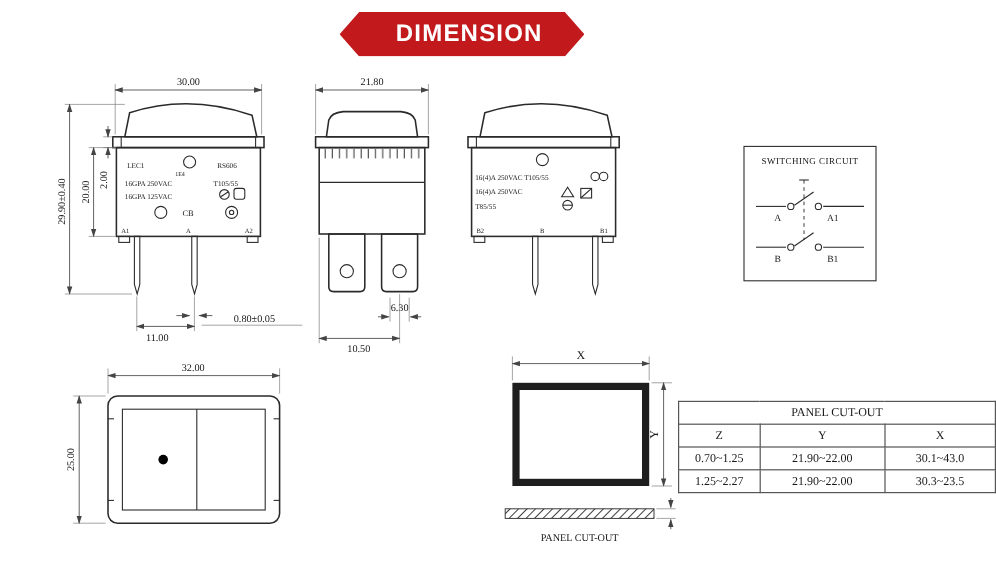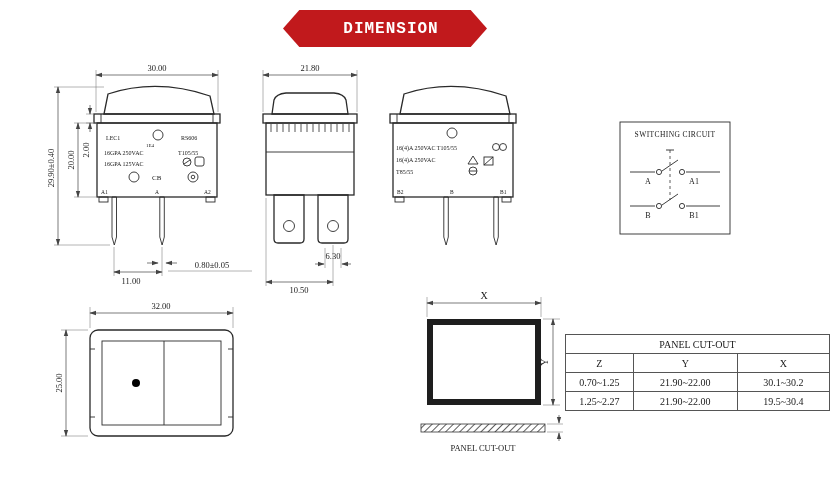--- a/index.html
+++ b/index.html
@@ -2,22 +2,22 @@
 <html><head>
 <meta charset="utf-8">
 <style>
   html,body{margin:0;padding:0;background:#fff;}
   #stage{position:relative;width:830px;height:486px;background:#ffffff;overflow:hidden;
          font-family:"Liberation Serif",serif;}
   
   .banner{position:absolute;left:283px;top:10px;width:204px;height:37px;background:#c1191c;
           clip-path:polygon(0 50%,8% 0,92% 0,100% 50%,92% 100%,8% 100%);
           display:flex;align-items:center;justify-content:center;}
-  .banner span{color:#fff;font-family:Liberation Mono, monospace;font-weight:bold;
-               font-size:16px;letter-spacing:1px;margin-left:12px;}
+  .banner span{color:#fff;font-family:Liberation Sans, sans-serif;font-weight:bold;
+               font-size:20px;letter-spacing:1px;margin-left:12px;}
   
   .oln{fill:none;stroke:#2a2a2a;stroke-width:1.3;}
   .oln-thin{fill:none;stroke:#2a2a2a;stroke-width:0.9;}
   .dl{stroke:#444;stroke-width:0.7;fill:none;}
   .el{stroke:#777;stroke-width:0.55;}
   .dash{stroke:#333;stroke-width:0.8;stroke-dasharray:3 3;fill:none;}
   text{fill:#1a1a1a;}
   .dimtxt{font:8.5px "Liberation Serif",serif;}
   .biglab{font:10px "Liberation Serif",serif;}
   .mark{font:6px "Liberation Serif",serif;}
@@ -253,24 +253,24 @@
         <td colspan="3">PANEL CUT-OUT</td>
       </tr>
       <tr>
         <td class="c-z">Z</td>
         <td class="c-y">Y</td>
         <td class="c-x">X</td>
       </tr>
       <tr>
         <td>0.70~1.25</td>
         <td>21.90~22.00</td>
-        <td>30.1~30.2</td>
+        <td>30.1~43.0</td>
       </tr>
       <tr>
         <td>1.25~2.27</td>
         <td>21.90~22.00</td>
-        <td>19.5~30.4</td>
+        <td>30.3~23.5</td>
       </tr>
     </tbody>
       </table>
   </div>
 
 </div>
 
 </body></html>

